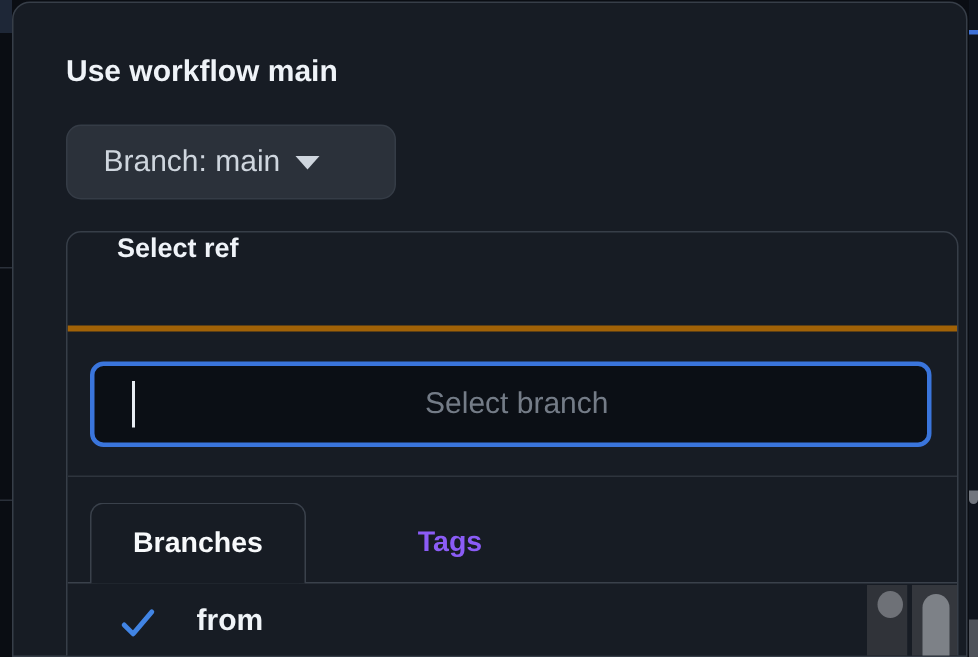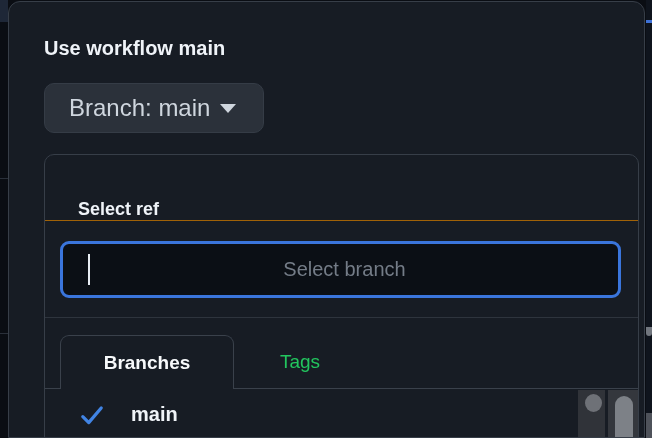--- a/index.html
+++ b/index.html
@@ -26,60 +26,60 @@
   }
   .popover-title{
     position:absolute;left:35px;top:34px;
     font-size:20px;font-weight:700;color:#eff3f8;line-height:24px;
   }
   .branch-btn{
     position:absolute;left:35px;top:81px;width:220px;height:50px;
     background:#2b313a;border:1px solid #353c46;border-radius:10px;
     display:flex;align-items:center;padding:0 0 0 24px;cursor:pointer;
   }
-  .branch-btn .label{font-size:24px;color:#cfd6de;line-height:1;}
+  .branch-btn .label{font-size:20px;color:#cfd6de;line-height:1;}
   .caret-down{
     width:0;height:0;margin-left:10px;
     border-left:8px solid transparent;border-right:8px solid transparent;
     border-top:9px solid #cfd6de;
   }
 
   
   .menu{
     position:absolute;left:35px;top:152px;width:595px;height:286px;
     background:#171c24;border:1px solid #373e48;border-radius:10px 10px 0 0;
     overflow:hidden;
   }
   .menu-header{
-    height:66px;border-bottom:1px solid #a16207;
-    display:flex;align-items:flex-end;padding-left:33px;
+    height:66px;border-bottom:4px solid #a16207;
+    display:flex;align-items:flex-start;padding-left:33px;
   }
   .menu-header .title{font-size:18px;font-weight:700;color:#eff3f8;}
   .filter-row{position:relative;height:97px;border-bottom:1px solid #2e343d;}
   .filter-input{
     position:absolute;left:15px;top:20px;width:561px;height:57px;
     background:#0b0f15;border:3px solid #3a75dc;border-radius:9px;
     color:#e6edf3;font-size:20px;padding:0 18px 0 26px;outline:none;text-align:center;
   }
   .filter-input::placeholder{color:#747c87;opacity:1;}
   .text-cursor{position:absolute;left:43px;top:33px;width:2px;height:31px;background:#e8edf3;}
 
   .tabs-row{position:relative;height:71px;border-bottom:1px solid #3a414b;}
   .tab-active{
-    position:absolute;left:15px;top:17px;bottom:-1px;width:174px;
+    position:absolute;left:15px;top:17px;bottom:-1px;width:144px;
     background:#171c24;border:1px solid #3a414b;border-bottom:none;
     border-radius:9px 9px 0 0;
     display:flex;align-items:center;justify-content:center;cursor:pointer;
   }
   .tab-active .label{font-size:19px;font-weight:600;color:#f7f9fb;}
   .tab-inactive{
     position:absolute;left:195px;top:17px;bottom:0;width:120px;
     display:flex;align-items:center;justify-content:center;cursor:pointer;
   }
-  .tab-inactive .label{font-size:19px;font-weight:400;color:#22c55e;}
+  .tab-inactive .label{font-size:19px;font-weight:700;color:#8b5cf6;}
 
   .list{position:relative;height:51px;}
   .list-item{
     display:flex;align-items:center;height:51px;padding-left:34px;cursor:pointer;
   }
   .check-icon{width:26px;height:26px;flex:0 0 auto;}
   .list-item .label{margin-left:26px;font-size:20px;font-weight:700;color:#f0f4f8;}
 
   
   .sb-track1{position:absolute;left:533px;top:235px;width:27px;bottom:0;background:#303339;}
@@ -129,21 +129,21 @@
         <div class="tab-inactive">
           <span class="label">Tags</span>
         </div>
       </div>
 
       <div class="list">
         <div class="list-item">
           <svg class="check-icon" viewBox="0 0 24 24" fill="none">
             <path d="M3.5 13.5 L9 19 L20.5 5.5" stroke="#4184e4" stroke-width="3" stroke-linecap="round" stroke-linejoin="round"></path>
           </svg>
-          <span class="label">main</span>
+          <span class="label">from</span>
         </div>
       </div>
 
       <div class="sb-track1">
         <div class="sb-thumb1"></div>
       </div>
       <div class="sb-sep"></div>
       <div class="sb-track2">
         <div class="sb-thumb2"></div>
       </div>

